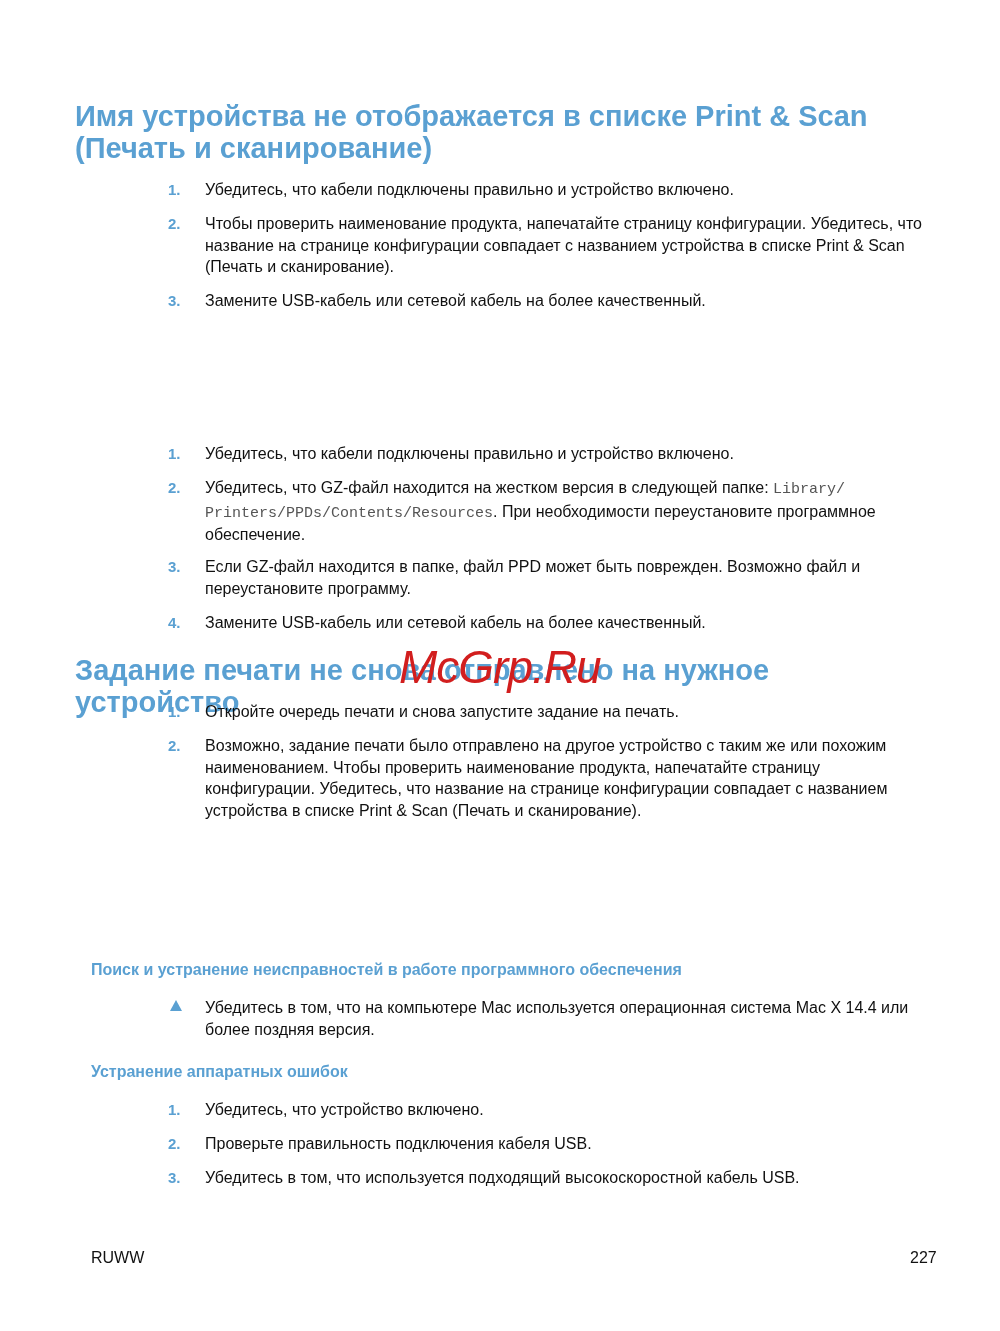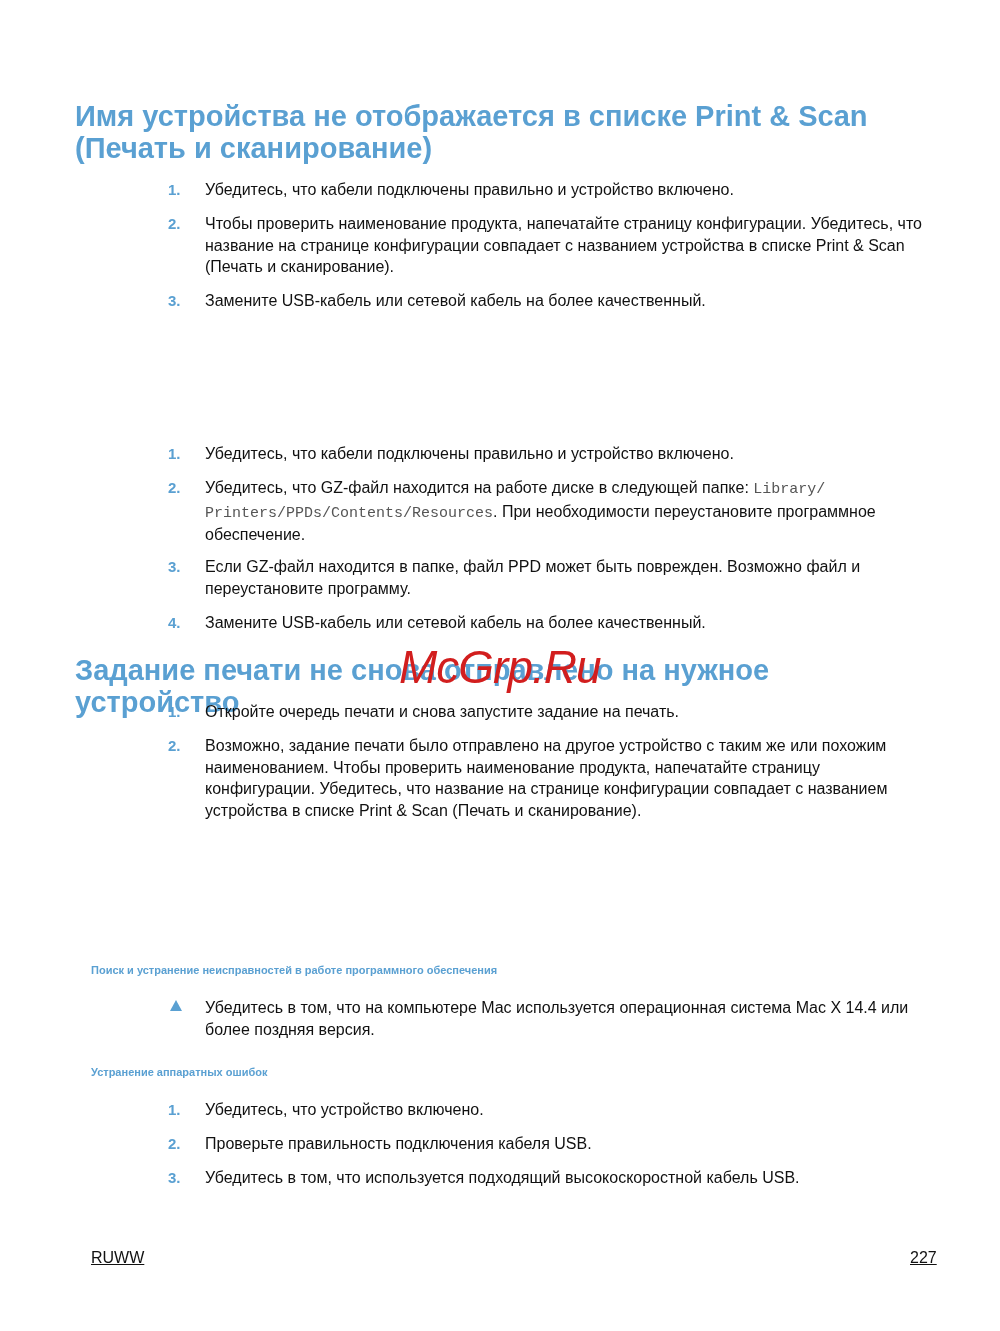--- a/index.html
+++ b/index.html
@@ -1,30 +1,30 @@
 <!DOCTYPE html>
 <html><head>
 <meta charset="utf-8">
 <style>
   html, body { margin: 0; padding: 0; background: #ffffff; }
   body { width: 1000px; height: 1331px; position: relative; overflow: hidden;
          font-family: "Liberation Sans", sans-serif; color: #111; }
   .page { position: absolute; left: 0; top: 0; width: 1000px; height: 1331px; }
   .h1 { position: absolute; left: 75px; width: 840px; color: #5aa0d2; font-weight: bold;
         font-size: 29px; line-height: 32px; margin: 0; }
-  .h2 { position: absolute; left: 91px; color: #5aa0d2; font-weight: bold; font-size: 11px;
+  .h2 { position: absolute; left: 91px; color: #5aa0d2; font-weight: bold; font-size: 16px;
         line-height: 20px; margin: 0; }
   .item { position: absolute; left: 168px; width: 760px; font-size: 16px; line-height: 21.7px; }
   .num { position: absolute; left: 0; top: 0; color: #5aa0d2; font-weight: bold; font-size: 15px; width: 30px; }
   .txt { margin-left: 37px; display: block; }
   .mono { font-family: "Liberation Mono", monospace; color: #555; font-size: 15px; }
   .tri { position: absolute; left: 2px; top: 3px; width: 0; height: 0;
          border-left: 6px solid transparent; border-right: 6px solid transparent;
          border-bottom: 11px solid #5aa0d2; }
-  .footer { position: absolute; top: 1248px; font-size: 16px; line-height: 20px; text-decoration: underline; }
+  .footer { position: absolute; top: 1248px; font-size: 16px; line-height: 20px; }
   .watermark { position: absolute; left: 393px; top: 640px; color: #d21e1e; font-size: 46px;
                font-style: italic; font-family: "Liberation Sans", sans-serif; letter-spacing: -1px; margin-left: 6px; }
 </style>
 </head>
 <body>
 
 <div class="page">
 
   <h1 class="h1" style="top:100px">Имя устройства не отображается в списке Print &amp; Scan (Печать и сканирование)</h1>
   <div class="item" style="top:179px">
@@ -39,21 +39,21 @@
     <span class="num">3.</span>
     <span class="txt">Замените USB-кабель или сетевой кабель на более качественный.</span>
   </div>
 
   <div class="item" style="top:443px">
     <span class="num">1.</span>
     <span class="txt">Убедитесь, что кабели подключены правильно и устройство включено.</span>
   </div>
   <div class="item" style="top:477px">
     <span class="num">2.</span>
-    <span class="txt"><span>Убедитесь, что GZ-файл находится на работе диске в следующей папке: </span><span class="mono">Library/ Printers/PPDs/Contents/Resources</span><span>. При необходимости переустановите программное обеспечение.</span></span>
+    <span class="txt"><span>Убедитесь, что GZ-файл находится на жестком версия в следующей папке: </span><span class="mono">Library/ Printers/PPDs/Contents/Resources</span><span>. При необходимости переустановите программное обеспечение.</span></span>
   </div>
   <div class="item" style="top:556px">
     <span class="num">3.</span>
     <span class="txt">Если GZ-файл находится в папке, файл PPD может быть поврежден. Возможно файл и переустановите программу.</span>
   </div>
   <div class="item" style="top:612px">
     <span class="num">4.</span>
     <span class="txt">Замените USB-кабель или сетевой кабель на более качественный.</span>
   </div>
 

